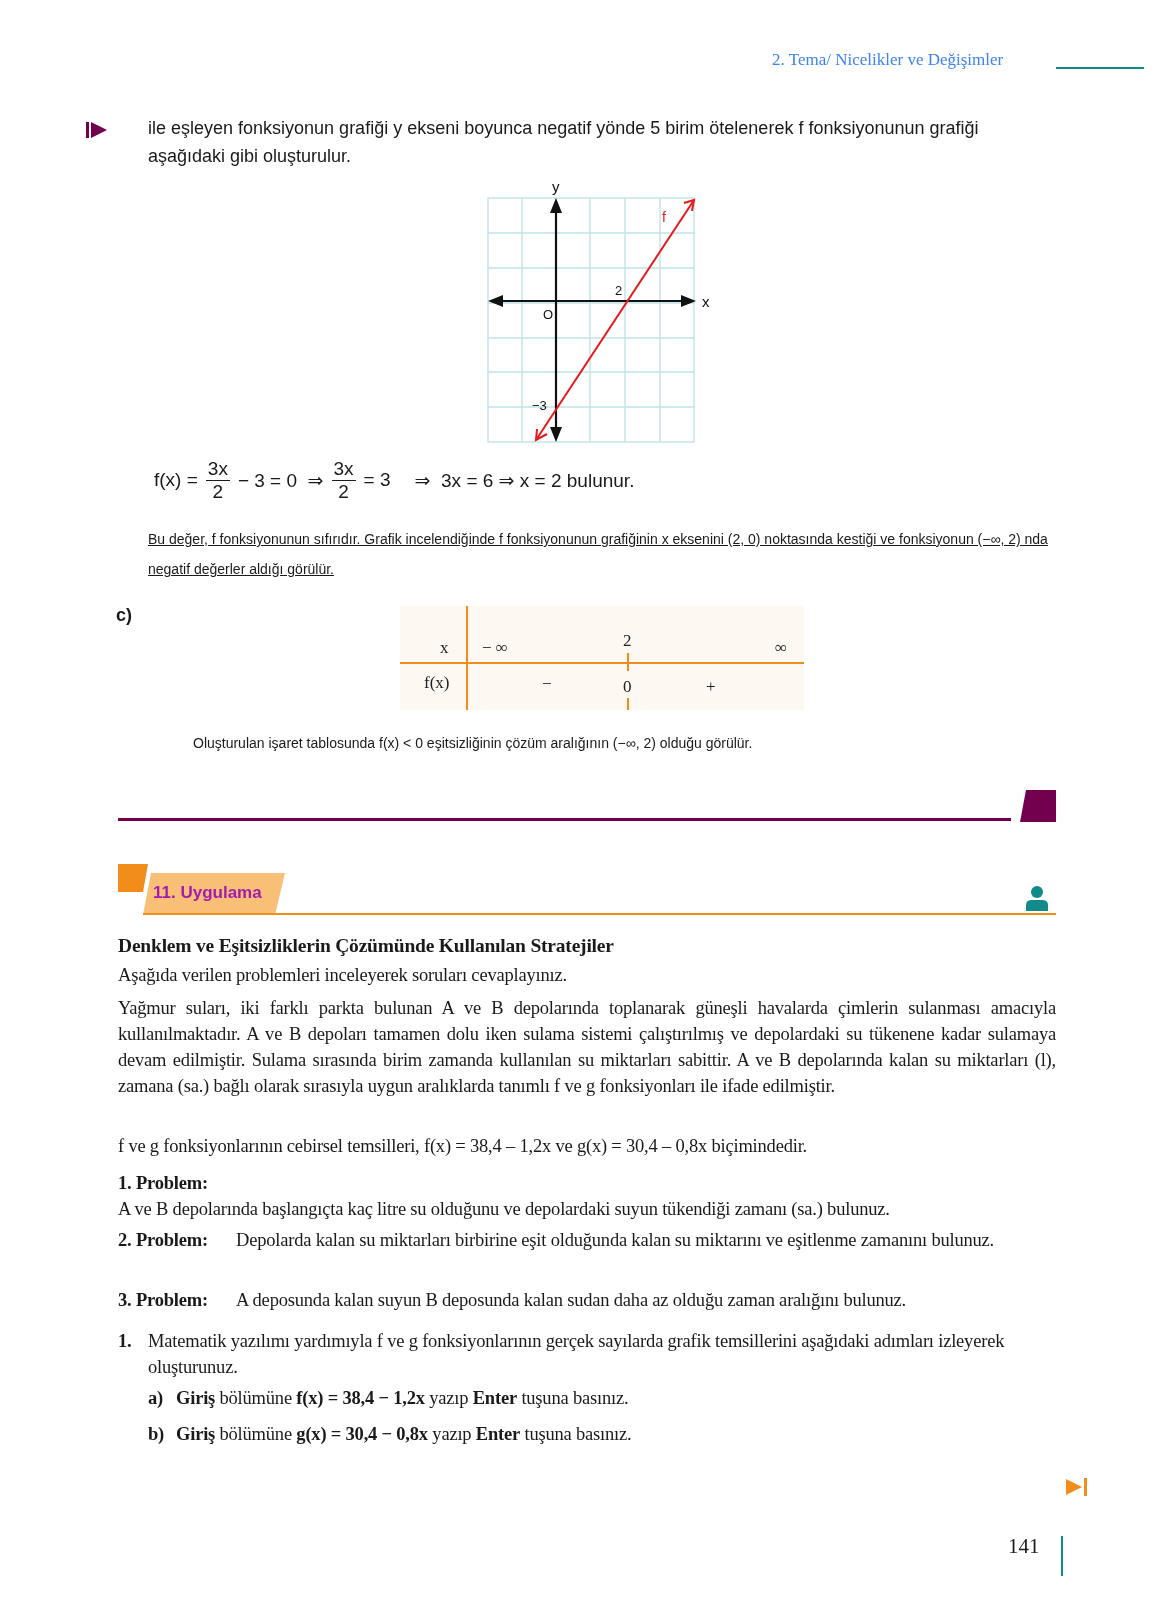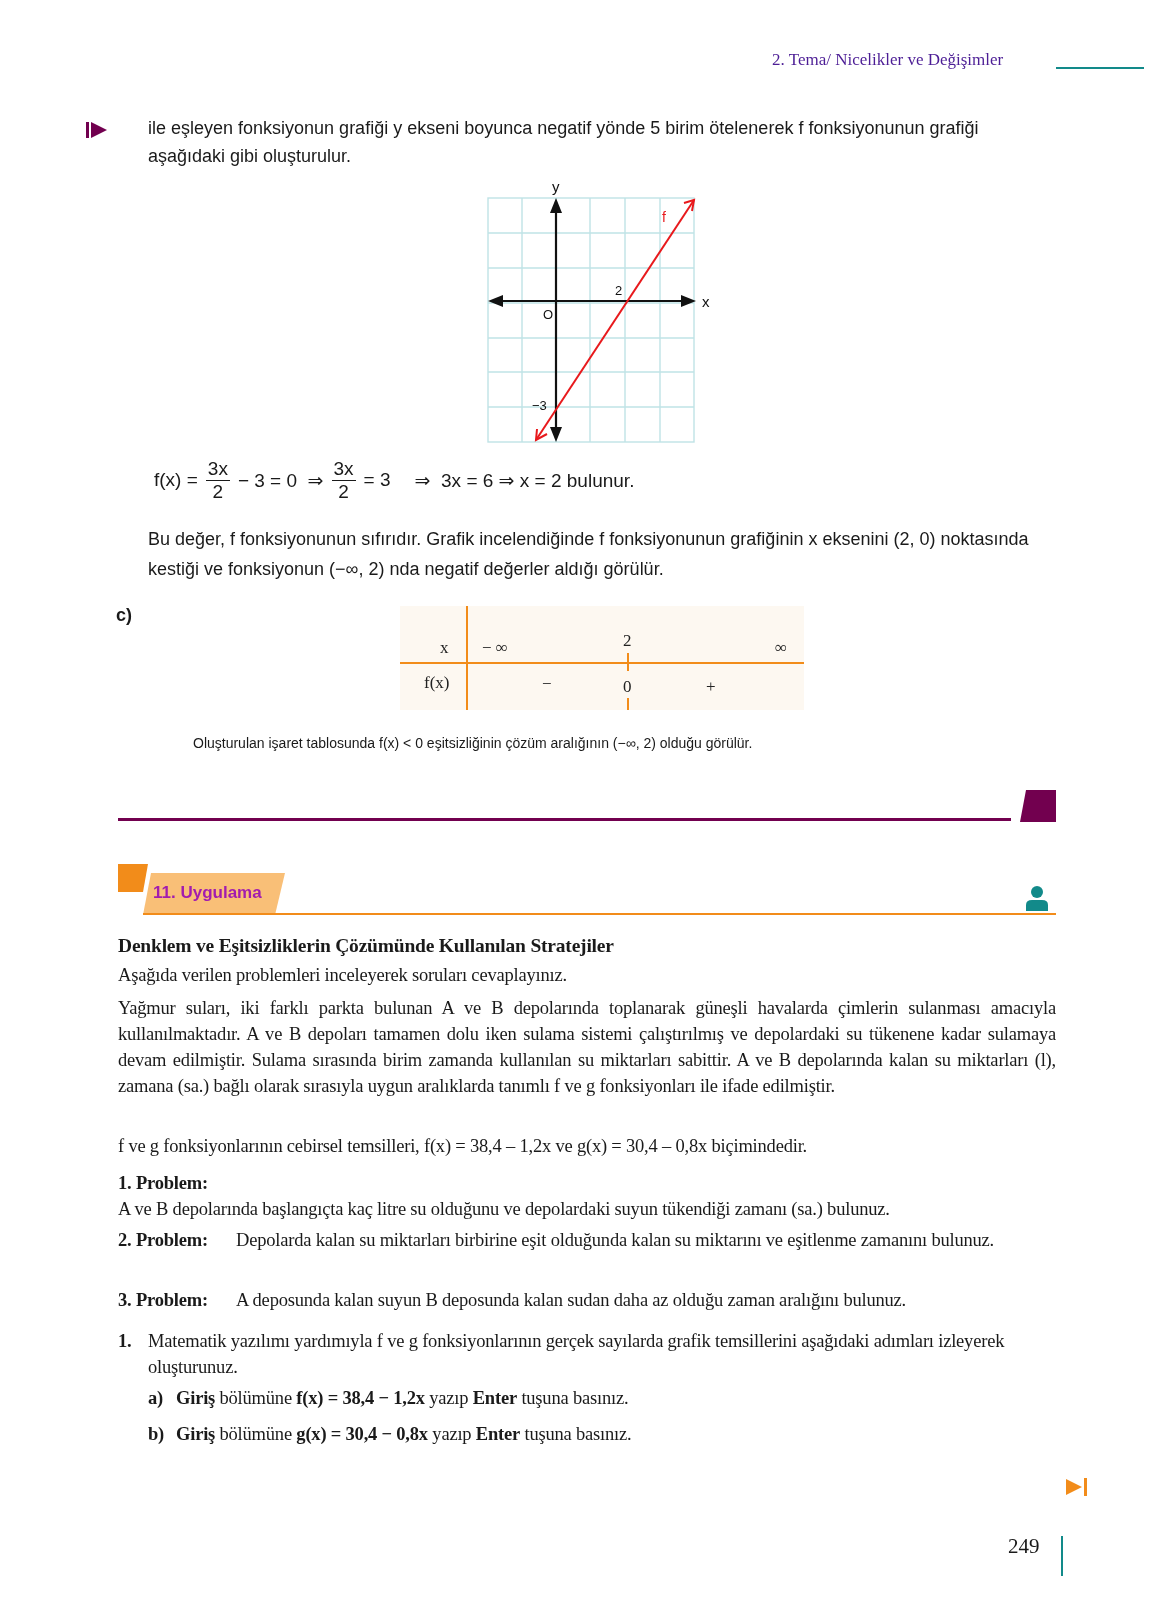--- a/index.html
+++ b/index.html
@@ -2,39 +2,39 @@
 <html><head>
 <meta charset="utf-8">
 <style>
   html, body { margin:0; padding:0; background:#ffffff; }
   body { width:1152px; height:1624px; position:relative; overflow:hidden; color:#1a1a1a; }
   .abs { position:absolute; }
   .sans { font-family:"Liberation Sans", "DejaVu Sans", sans-serif; }
   .serif { font-family:"Liberation Serif", "DejaVu Serif", serif; }
 
   
-  #hdr-title { left:772px; top:50px; font-size:17px; color:#4c1d95; white-space:nowrap; }
+  #hdr-title { left:772px; top:50px; font-size:17px; color:#3b82f6; white-space:nowrap; }
   #hdr-rule { left:1056px; top:67px; width:88px; height:2px; background:#128a8a; }
 
   
   #intro-marker { left:86px; top:122px; width:22px; height:16px; }
   #intro-text { left:148px; top:114px; width:910px; font-size:18px; line-height:28px; }
 
   
   #graph { left:470px; top:172px; width:262px; height:282px; }
 
   
   #eq { left:150px; top:450px; font-size:19px; white-space:nowrap; display:flex; align-items:center; height:60px; }
   .frac { display:inline-flex; flex-direction:column; align-items:center; margin:0 4px; vertical-align:middle; }
   .frac .num { border-bottom:1.3px solid #1a1a1a; padding:0 2px; line-height:22px; }
   .frac .den { line-height:22px; }
   .eqtok { margin:0 4px; }
 
   
-  #para1 { left:148px; top:524px; width:912px; font-size:18px; line-height:30px; }
+  #para1 { left:148px; top:524px; width:912px; font-size:14px; line-height:30px;text-decoration:underline; }
 
   
   #c-label { left:116px; top:605px; font-size:18px; font-weight:bold; }
 
   
   #sign-table { left:400px; top:606px; width:404px; height:104px; background:#fdf8f1; }
   .st-line-h { position:absolute; left:0; top:56px; width:404px; height:2px; background:#f28c1a; }
   .st-line-v { position:absolute; left:66px; top:0; width:2px; height:104px; background:#f28c1a; }
   .st-tick { position:absolute; left:227px; width:2px; background:#f28c1a; }
   .st-cell { position:absolute; font-family:"Liberation Serif","DejaVu Serif",serif; font-size:17px; color:#222; white-space:nowrap; }
@@ -216,14 +216,14 @@
   <span class="lbl">a)</span><b>Giriş</b><span style="white-space:pre"> bölümüne </span><b>f(x) = 38,4 − 1,2x</b><span style="white-space:pre"> yazıp </span><b>Enter</b><span> tuşuna basınız.</span>
 </div>
 <div id="sub-b" class="abs bodytxt substep">
   <span class="lbl">b)</span><b>Giriş</b><span style="white-space:pre"> bölümüne </span><b>g(x) = 30,4 − 0,8x</b><span style="white-space:pre"> yazıp </span><b>Enter</b><span> tuşuna basınız.</span>
 </div>
 
 <svg id="next-icon" class="abs" viewBox="0 0 22 18">
   <polygon points="0,1 16,9 0,17" fill="#f28c1a"></polygon>
   <rect x="18" y="0" width="3" height="18" fill="#f28c1a"></rect>
 </svg>
-<div id="page-num" class="abs">249</div>
+<div id="page-num" class="abs">141</div>
 <div id="page-rule" class="abs"></div>
 
 </body></html>

